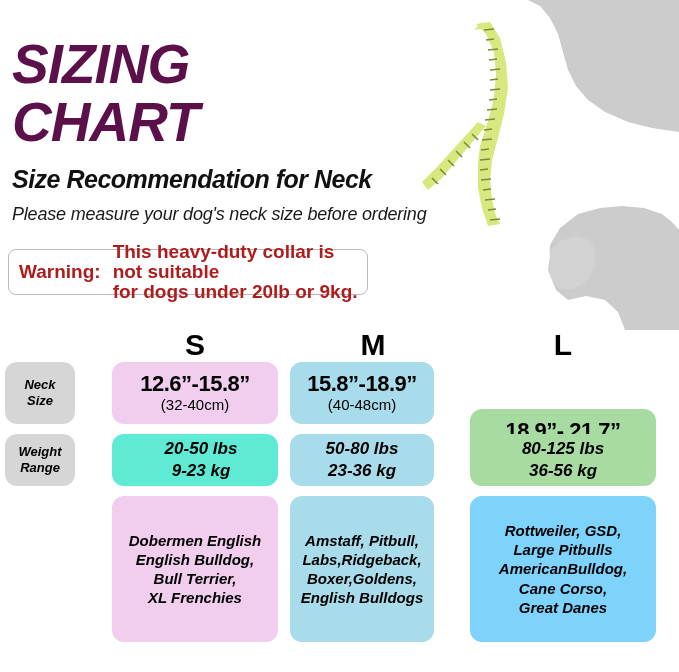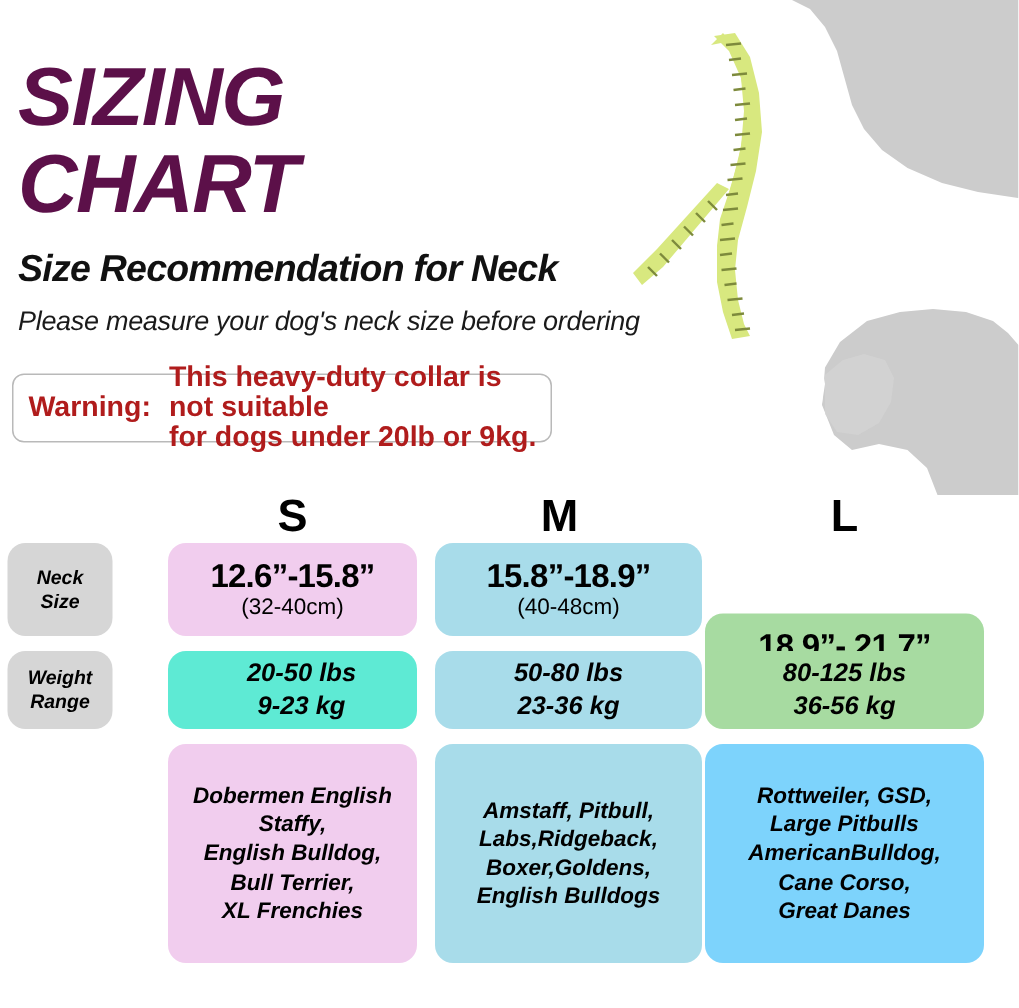--- a/index.html
+++ b/index.html
@@ -138,21 +138,21 @@
     left: 5px;
     width: 70px;
     background: #d6d6d6;
     font-size: 13px;
     font-weight: bold;
     font-style: italic;
     color: #000000;
     line-height: 1.25;
   }
   .cell.col-s { left: 112px; width: 166px; }
-  .cell.col-m { left: 290px; width: 178px; }
+  .cell.col-m { left: 290px; width: 144px; }
   .cell.col-l { left: 470px; width: 186px; }
 
   .cell.pink  { background: #f1cdee; }
   .cell.blue  { background: #a8dcea; }
   .cell.green { background: #a7dba1; }
 
   
   #row-neck, #row-neck .cell { height: 62px; }
   .neck-main {
     font-size: 22px;
@@ -307,21 +307,20 @@
     <div class="cell col-l green" style="background: rgb(167, 219, 161);">
       <div class="weight-line">80-125 lbs</div>
       <div class="weight-line">36-56 kg</div>
     </div>
   </div>
 
   <div class="table-row" id="row-breed">
     <div class="cell col-s pink" style="background: rgb(241, 205, 238);">
       <div class="breed-text">
           <div>Dobermen English</div>
-          <div>Staffy,</div>
           <div>English Bulldog,</div>
           <div>Bull Terrier,</div>
           <div>XL Frenchies</div>
         </div>
     </div>
     <div class="cell col-m blue" style="background: rgb(168, 220, 234);">
       <div class="breed-text">
           <div>Amstaff, Pitbull,</div>
           <div>Labs,Ridgeback,</div>
           <div>Boxer,Goldens,</div>

